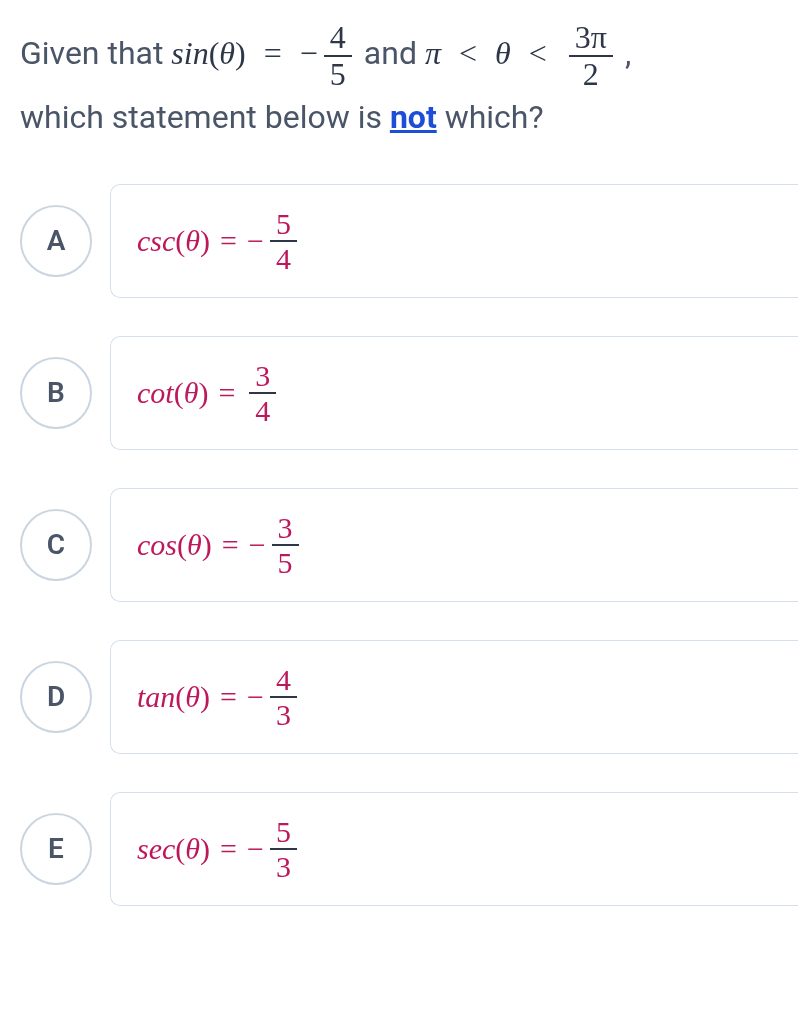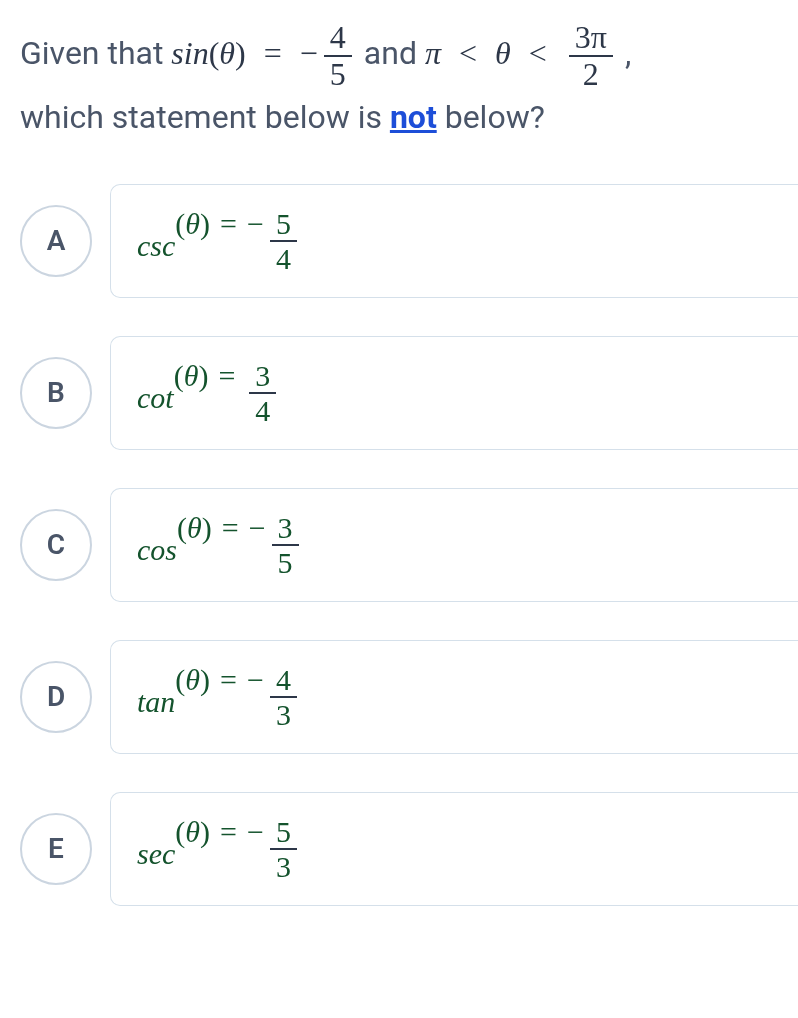--- a/index.html
+++ b/index.html
@@ -84,25 +84,25 @@
       font-size: 30px;
       color: #2d3748;
       cursor: pointer;
       min-height: 96px;
       display: flex;
       align-items: center;
     }
     .option-math {
       font-family: 'Times New Roman', serif;
       font-style: italic;
-      color: #14532d;
-      display: flex;
+      color: #be185d;
+      display: flex;
+      align-items: center;
     }
     .fn {
-      margin-top: 22px;
     }
     .theta {
       font-style: italic;
     }
     .eq {
       font-style: normal;
       margin: 0 10px;
     }
     .neg {
       font-style: normal;
@@ -120,21 +120,21 @@
   <span class="math">
     <span class="fn">sin</span><span class="paren">(</span><span class="theta">θ</span><span class="paren">)</span>
     <span class="eq"> = </span>
     <span class="neg">−</span><span class="frac"><span class="num">4</span><span class="den">5</span></span>
   </span>
   <span> and </span>
   <span class="math">
     <span class="theta">π</span><span class="eq"> &lt; </span><span class="theta">θ</span><span class="eq"> &lt; </span><span class="frac"><span class="num">3π</span><span class="den">2</span></span>
   </span><span>,</span>
   <br>
-  <span>which statement below is </span><span class="not-text">not</span><span> below?</span>
+  <span>which statement below is </span><span class="not-text">not</span><span> which?</span>
 </div>
 
 <div class="options">
 <div class="option-row">
       <div class="option-circle">A</div>
       <div class="option-box">
         <span class="option-math">
           <span class="fn">csc</span>
           <span class="paren">(</span>
           <span class="theta">θ</span>

